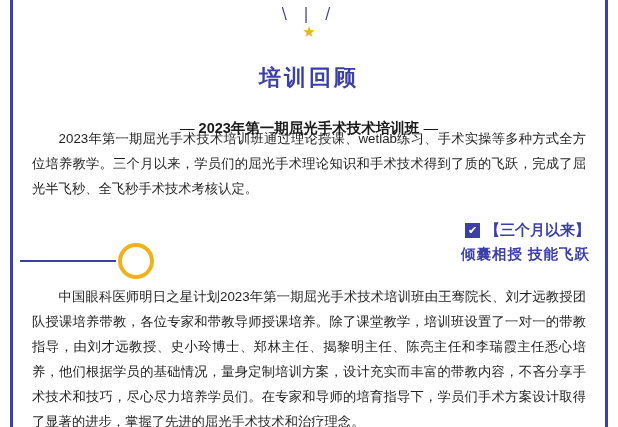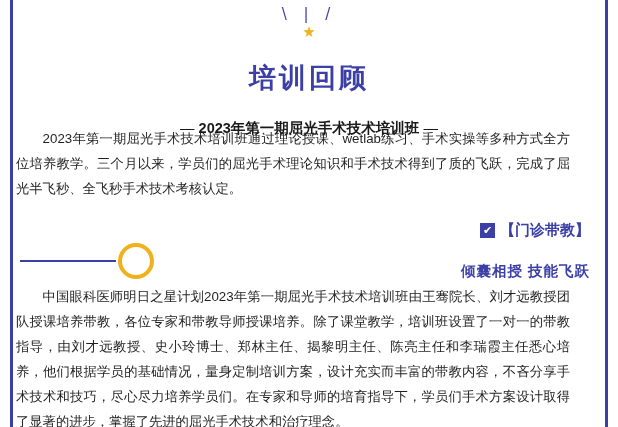--- a/index.html
+++ b/index.html
@@ -60,21 +60,21 @@
 
   
   .title-block {
     position: absolute;
     top: 62px;
     left: 0;
     width: 618px;
     text-align: center;
   }
   .main-title {
-    font-size: 27px;
+    font-size: 22px;
     font-weight: bold;
     color: #3c3fa6;
     letter-spacing: 3px;
     line-height: 32px;
   }
   .subtitle-row {
     margin-top: 24px;
     font-size: 14.5px;
     font-weight: bold;
     color: #1a1a1a;
@@ -82,21 +82,21 @@
   }
   .subtitle-dash {
     color: #1a1a1a;
     padding: 0 4px;
     font-weight: normal;
   }
 
   
   .para {
     position: absolute;
-    left: 16px;
+    left: 32px;
     width: 554px;
     font-size: 13.3px;
     line-height: 25px;
     color: #1f1f1f;
     text-align: justify;
     text-justify: inter-ideograph;
     text-indent: 2em;
   }
   .para1 { top: 126px; }
   .para2 { top: 284px; }
@@ -123,21 +123,21 @@
     background: #3c3fa6;
     color: #ffffff;
     font-size: 11px;
     line-height: 15px;
     text-align: center;
     vertical-align: 1px;
     margin-right: 5px;
     font-family: "DejaVu Sans", sans-serif;
   }
   .badge-line2 {
-    margin-top: 19px;
+    margin-top: 2px;
     font-size: 14.5px;
     font-weight: bold;
     color: #3c3fa6;
     line-height: 22px;
     letter-spacing: 1px;
     white-space: nowrap;
   }
 
   
   .deco-row {
@@ -184,21 +184,21 @@
     <div class="main-title">培训回顾</div>
     <div class="subtitle-row">
       <span class="subtitle-dash">—</span><span>2023年第一期屈光手术技术培训班</span><span class="subtitle-dash">—</span>
     </div>
   </div>
 
   <div class="para para1">2023年第一期屈光手术技术培训班通过理论授课、wetlab练习、手术实操等多种方式全方位培养教学。三个月以来，学员们的屈光手术理论知识和手术技术得到了质的飞跃，完成了屈光半飞秒、全飞秒手术技术考核认定。</div>
 
   <div class="badge-block">
     <div class="badge-line1">
-      <span class="check-box">✔</span><span>【门诊带教】</span>
+      <span class="check-box">✔</span><span>【三个月以来】</span>
     </div>
     <div class="badge-line2">倾囊相授 技能飞跃</div>
   </div>
 
   <div class="deco-row">
     <div class="deco-line"></div>
     <div class="deco-circle"></div>
   </div>
 
   <div class="para para2">中国眼科医师明日之星计划2023年第一期屈光手术技术培训班由王骞院长、刘才远教授团队授课培养带教，各位专家和带教导师授课培养。除了课堂教学，培训班设置了一对一的带教指导，由刘才远教授、史小玲博士、郑林主任、揭黎明主任、陈亮主任和李瑞霞主任悉心培养，他们根据学员的基础情况，量身定制培训方案，设计充实而丰富的带教内容，不吝分享手术技术和技巧，尽心尽力培养学员们。在专家和导师的培育指导下，学员们手术方案设计取得了显著的进步，掌握了先进的屈光手术技术和治疗理念。</div>

